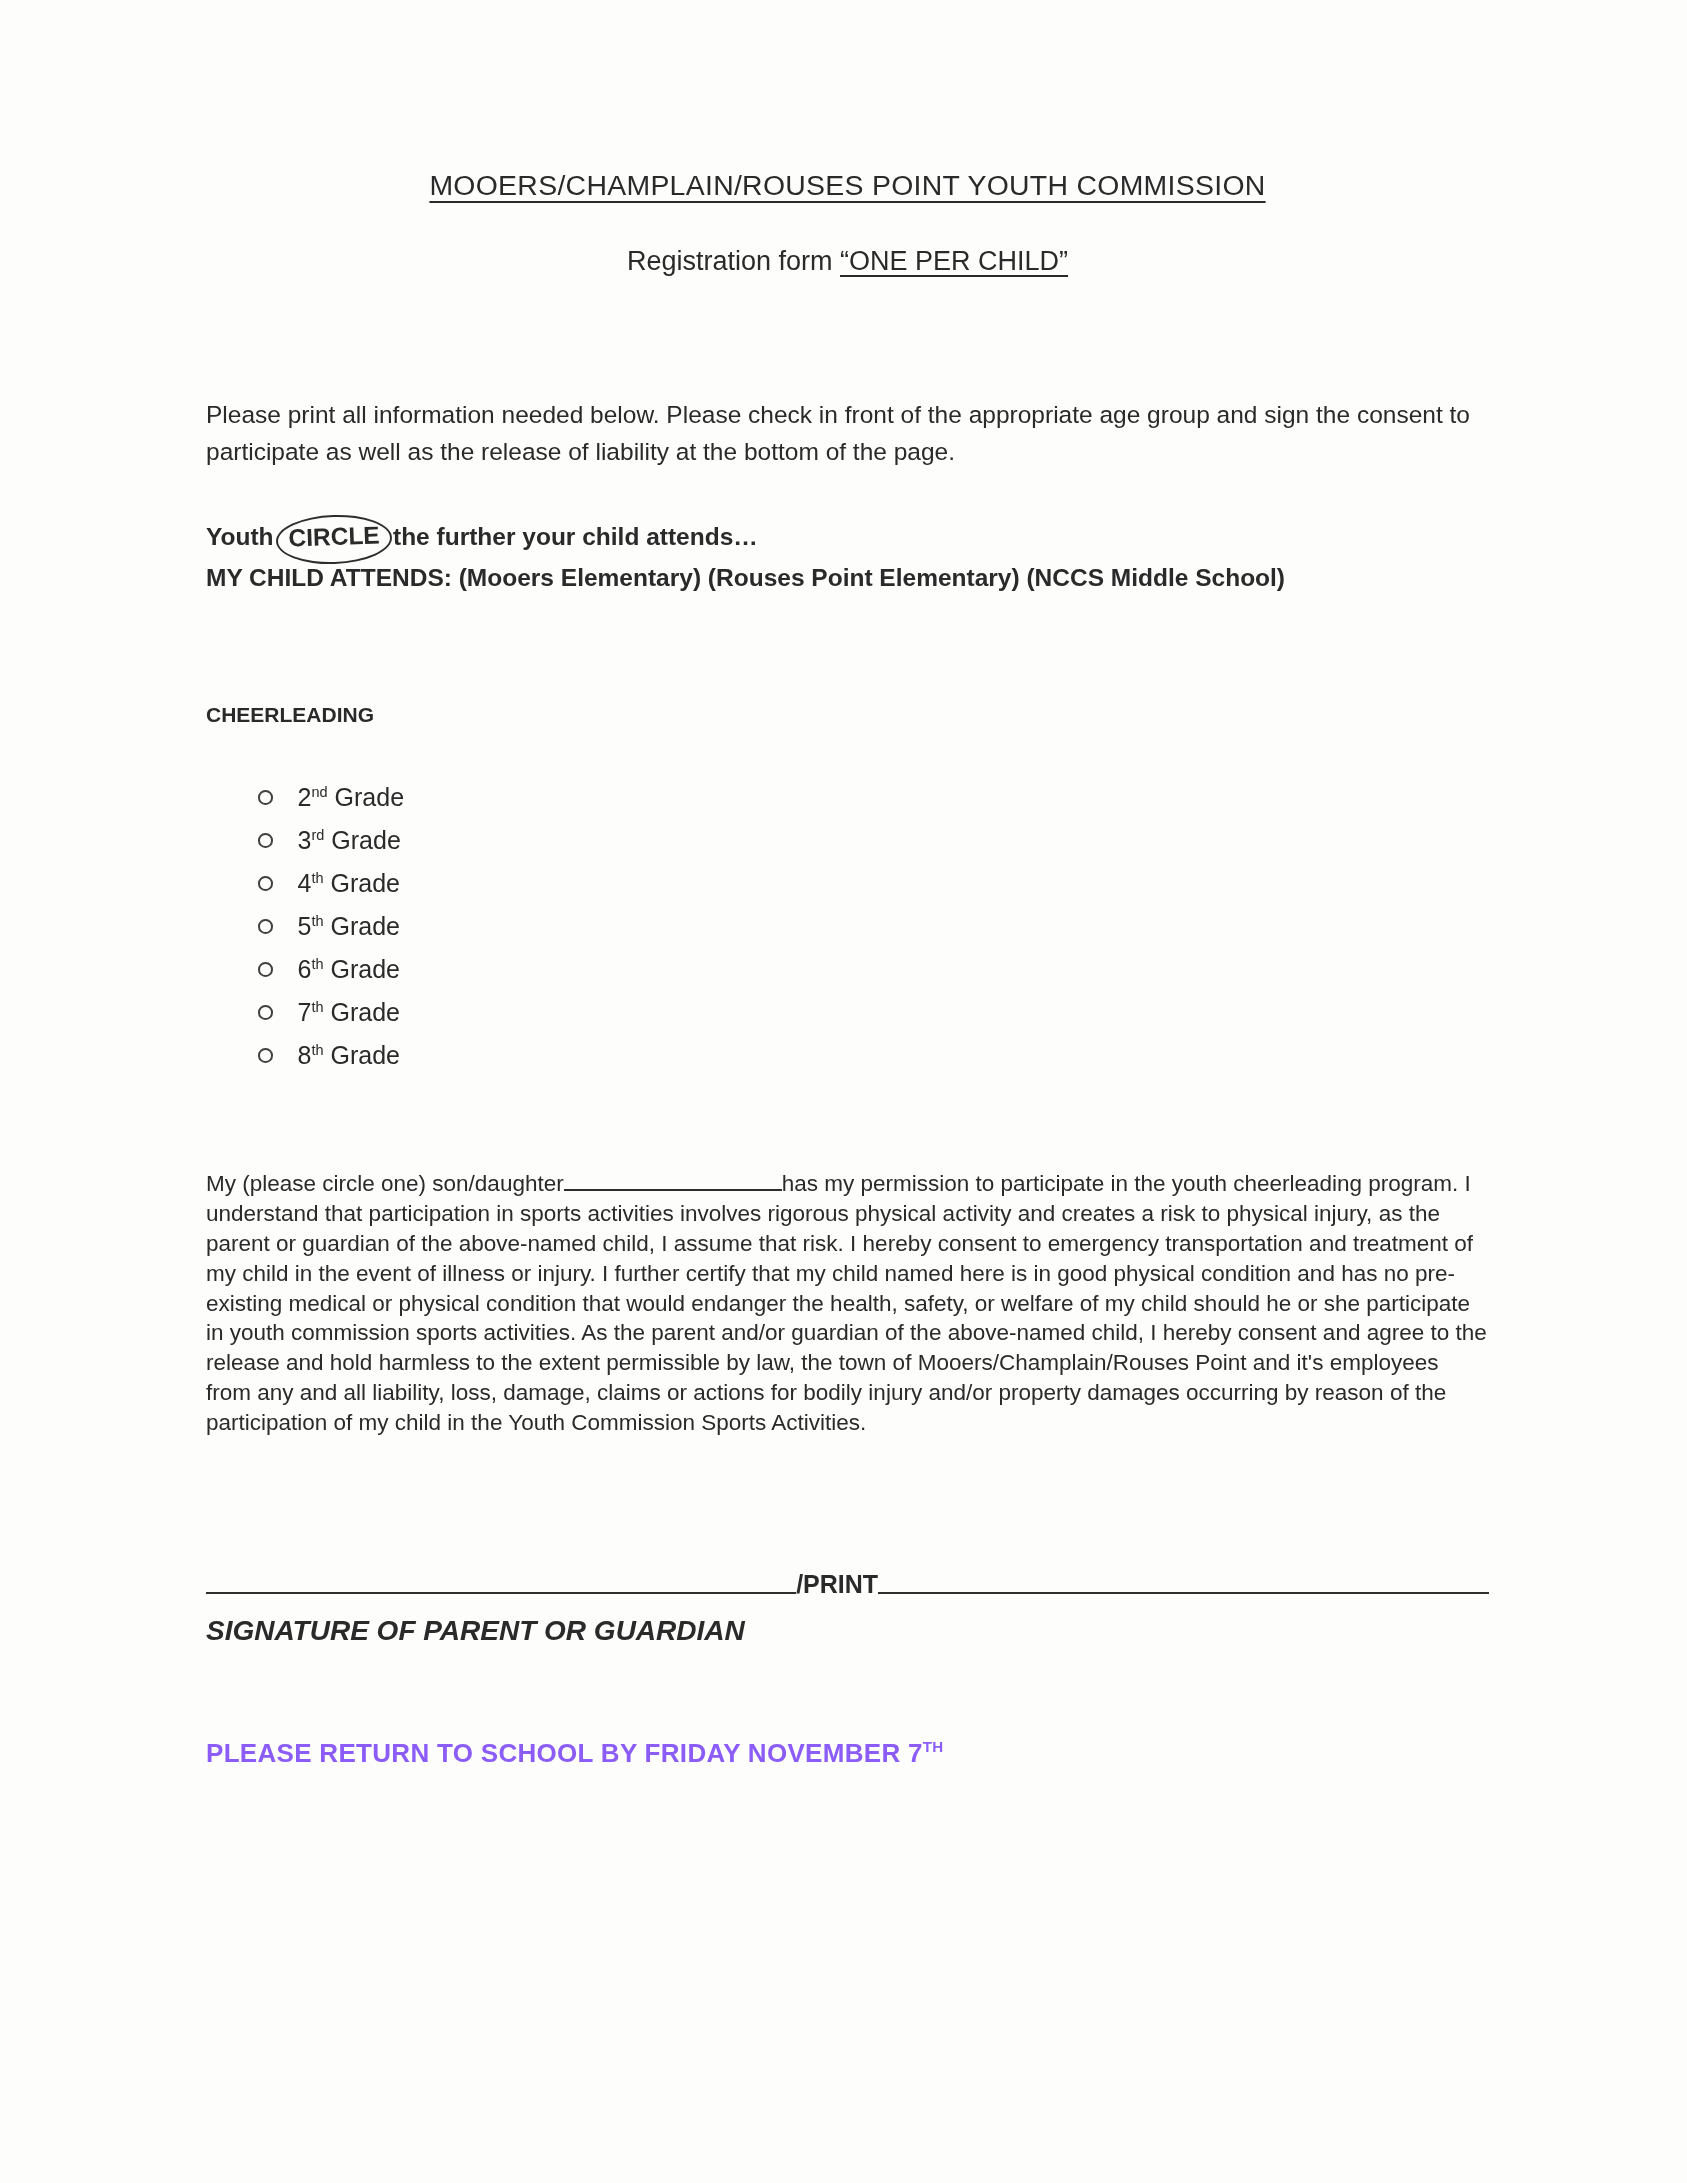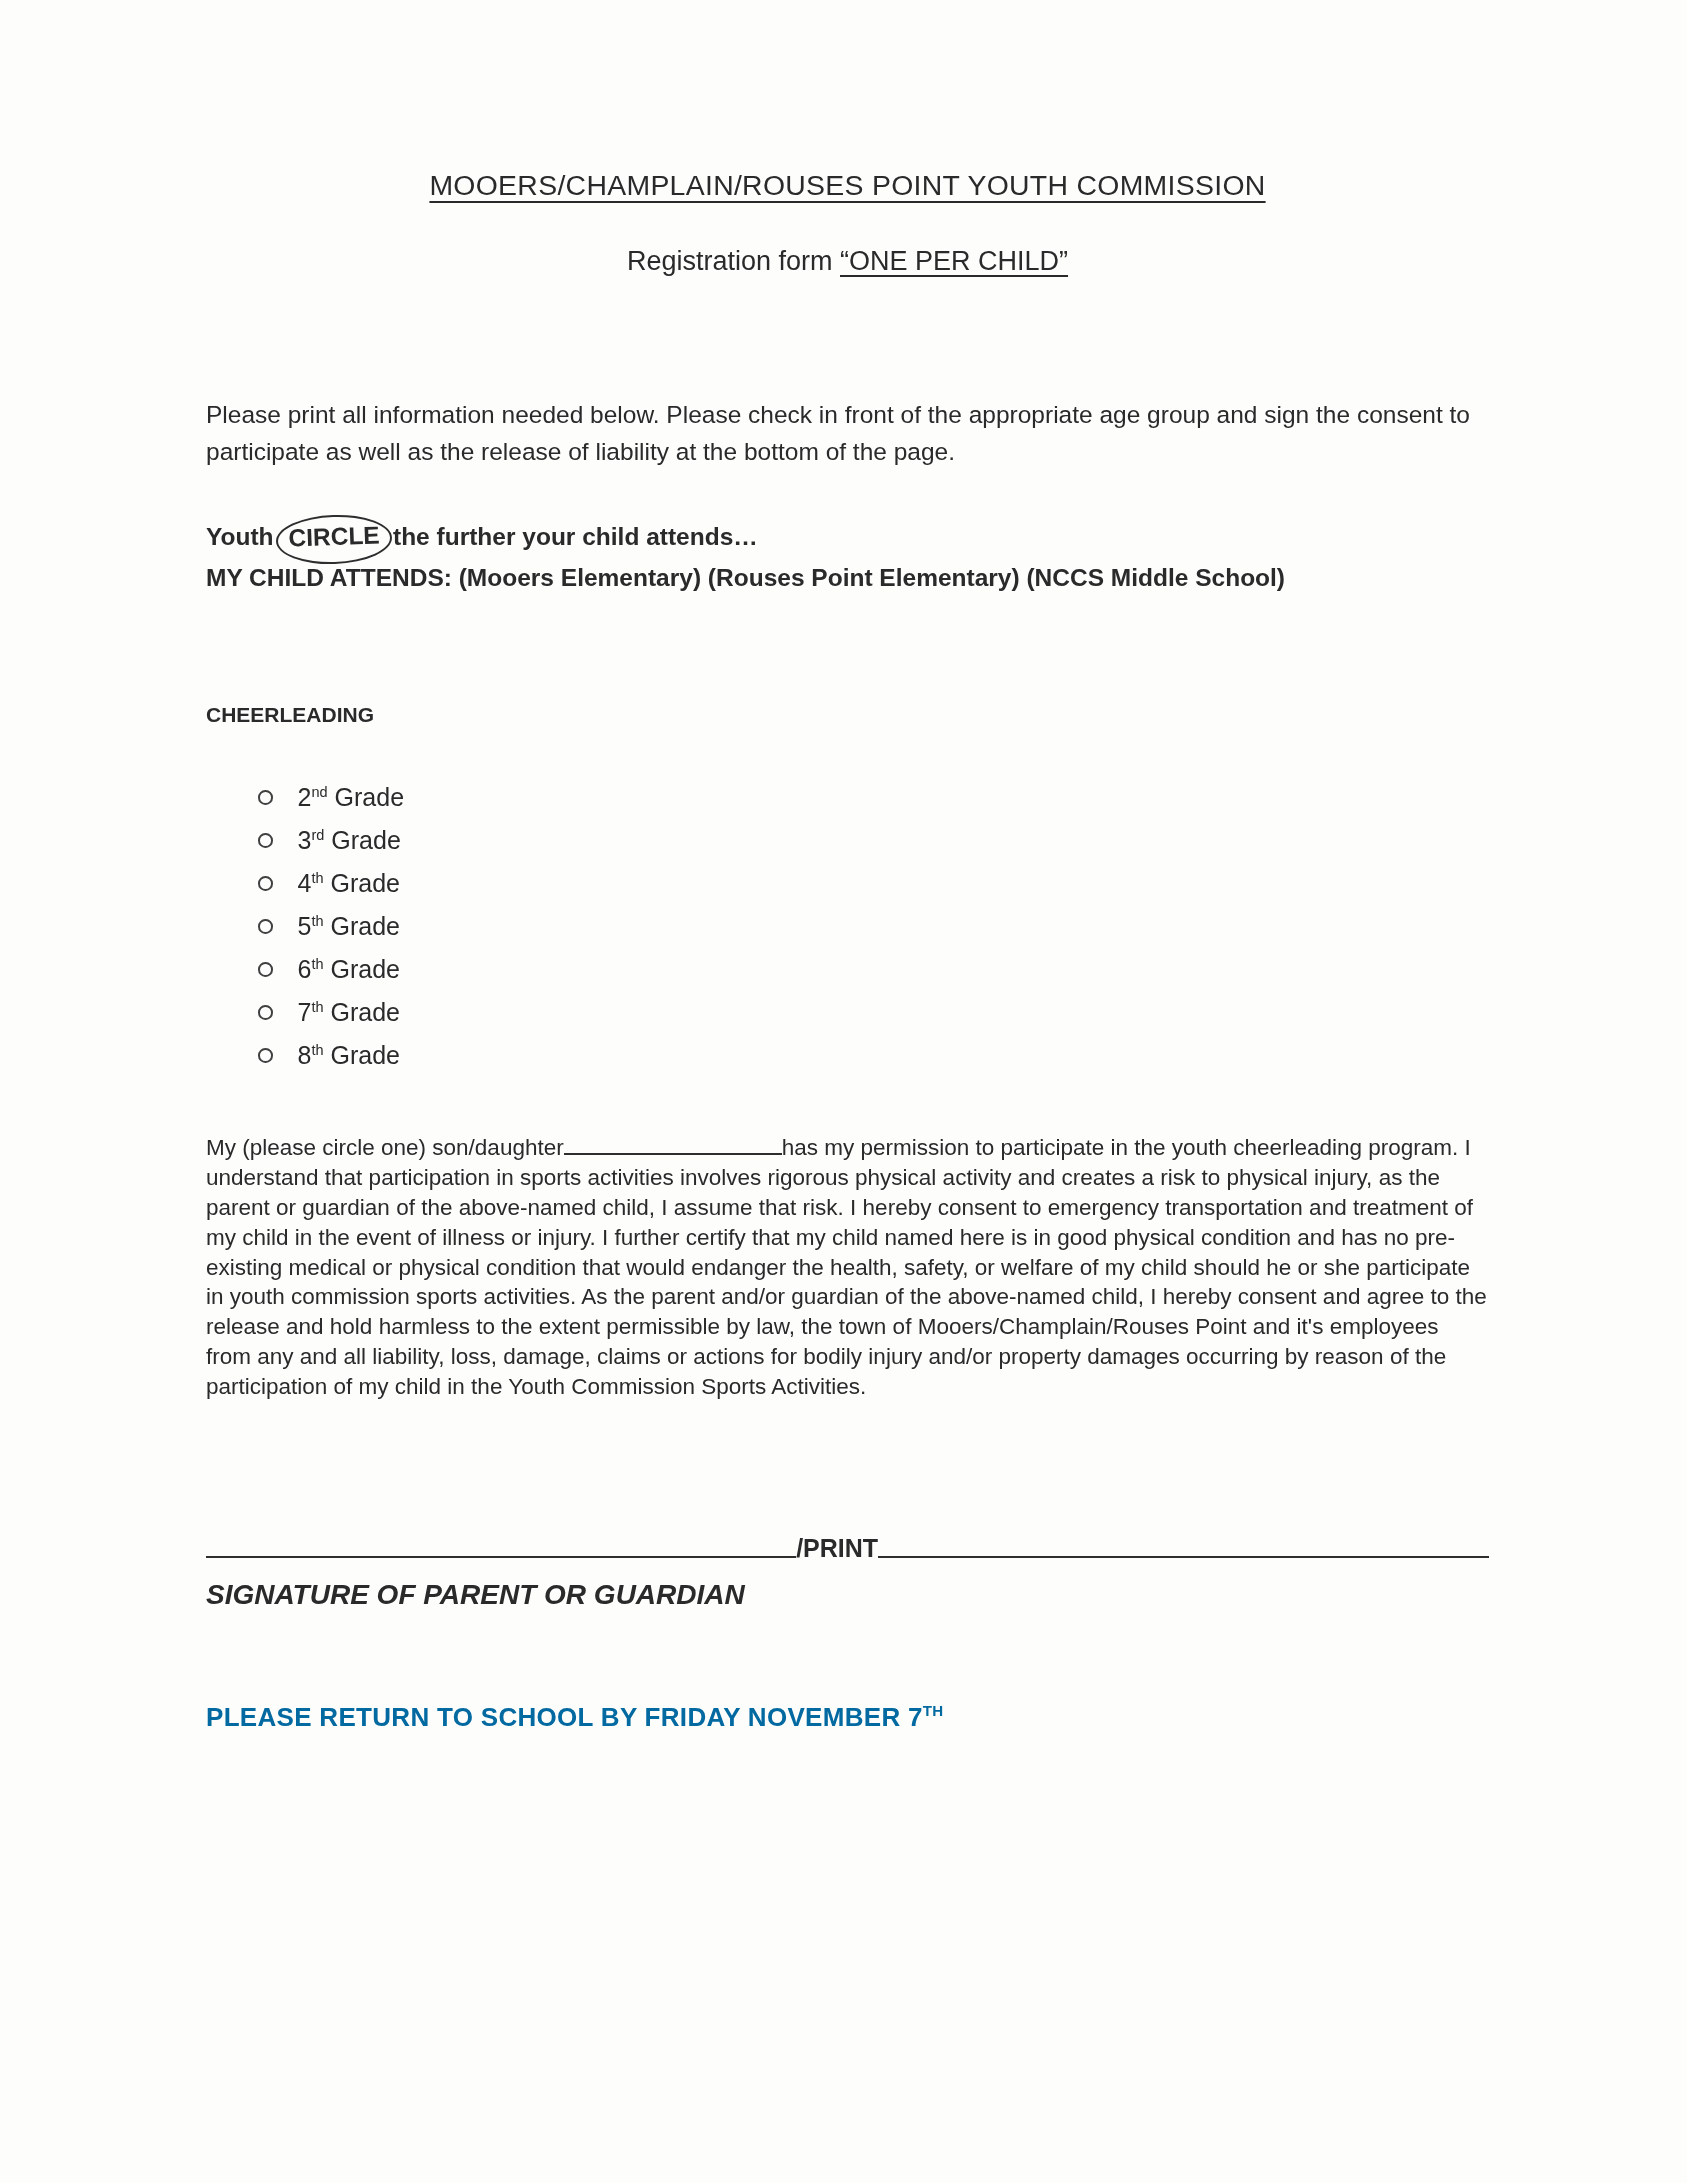--- a/index.html
+++ b/index.html
@@ -66,21 +66,21 @@
   }
 
   .section-heading {
     margin: 105px 0 49px 0;
     font-size: 21px;
     font-weight: 700;
   }
 
   .grades {
     list-style: none;
-    margin: 0 0 56px 0;
+    margin: 0 0 92px 0;
     padding: 0 0 0 52px;
     font-size: 25px;
   }
   .grade-item {
     display: flex;
     align-items: center;
     gap: 25px;
     height: 43px;
   }
   .bullet {
@@ -148,21 +148,21 @@
     margin: 16px 0 0 0;
     font-size: 28px;
     font-weight: 700;
     font-style: italic;
   }
 
   .footer-note {
     margin: 91px 0 0 0;
     font-size: 26px;
     font-weight: 700;
-    color: #0369a1;
+    color: #8b5cf6;
     letter-spacing: 0.3px;
   }
 </style>
 </head>
 <body>
 
 <div class="page">
 
   <h1 class="title">MOOERS/CHAMPLAIN/ROUSES POINT YOUTH COMMISSION</h1>
 

